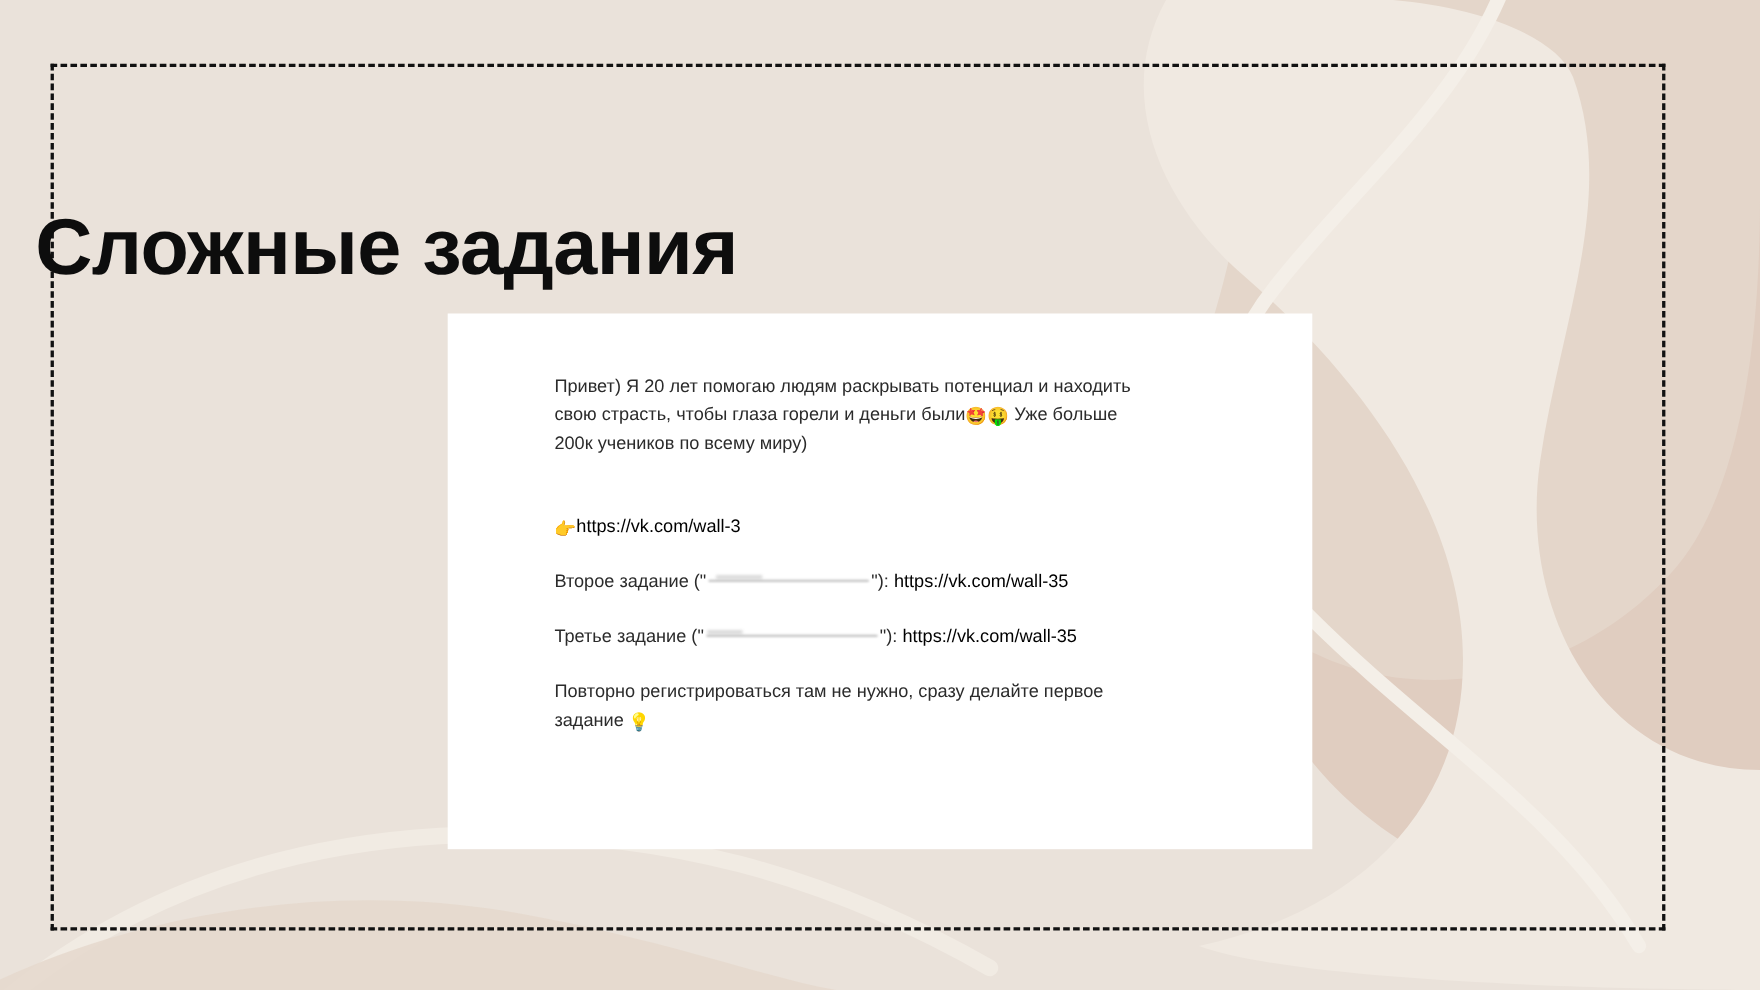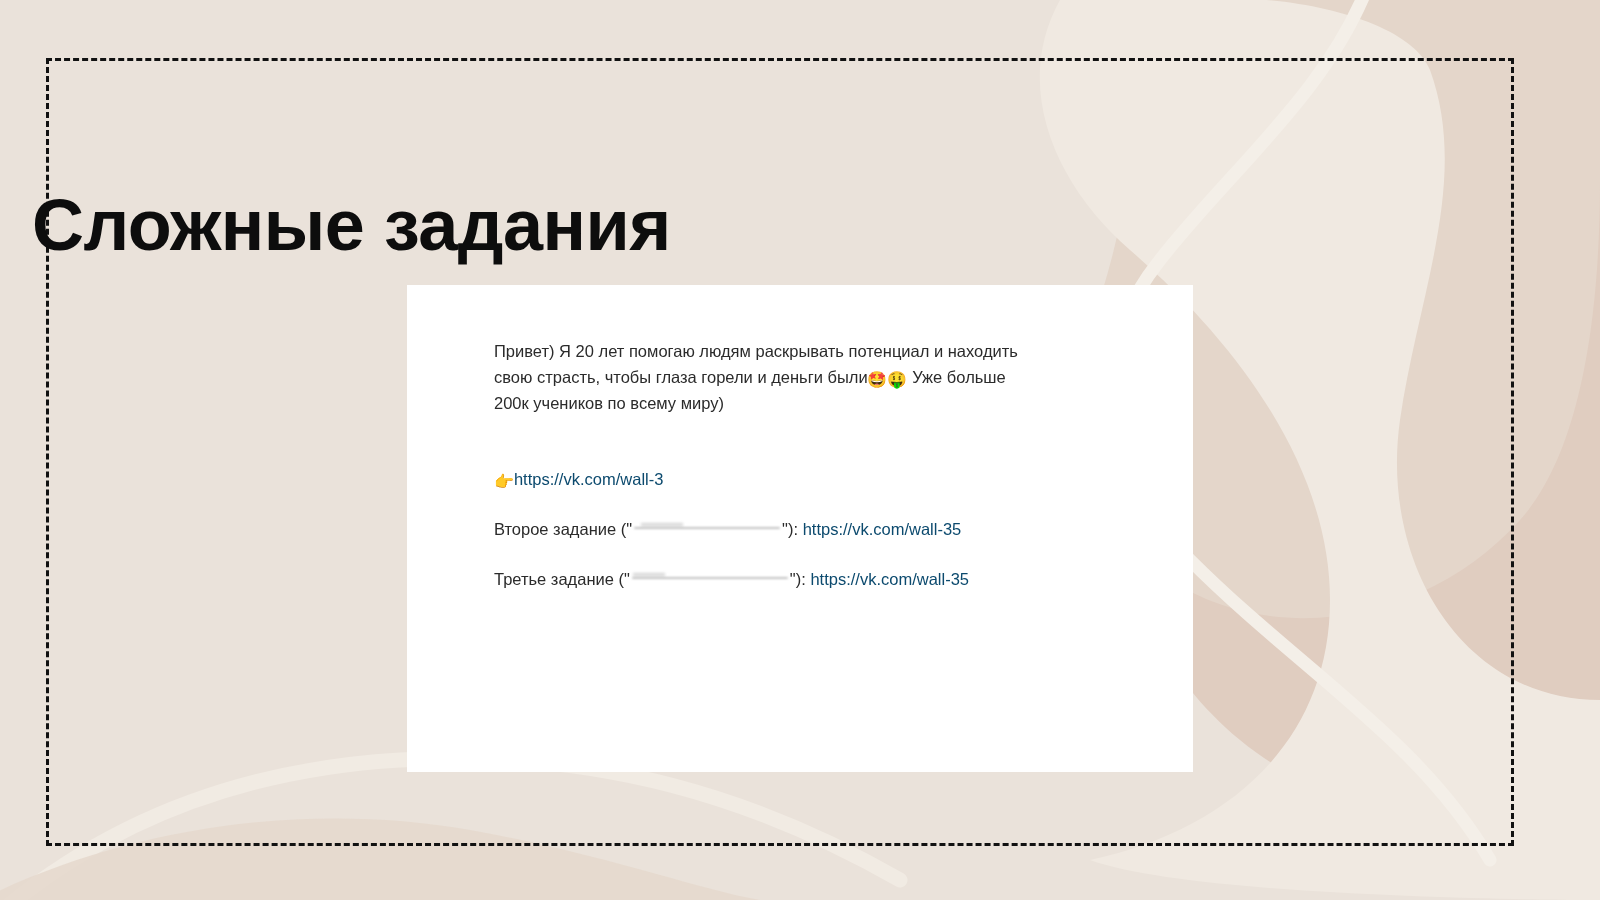--- a/index.html
+++ b/index.html
@@ -72,28 +72,28 @@
     left: 83px;
     top: 53px;
     width: 540px;
     font-size: 16.5px;
     line-height: 26px;
     color: #2B2B2B;
     font-family: "Liberation Sans", "DejaVu Sans", sans-serif;
   }
 
   .post-para {
-    margin: 0 0 24px 4px;
+    margin: 0 0 24px 14px;
   }
   .post-para:last-child {
     margin-bottom: 0;
   }
 
   .post-link {
-    color: #0c4a6e;
+    color: #000000;
     text-decoration: none;
     word-break: break-all;
   }
 
   .emoji {
     font-family: "DejaVu Sans", sans-serif;
     font-size: 16px;
     line-height: 1;
     vertical-align: -2px;
   }
@@ -156,14 +156,15 @@
 <div id="dashed-frame"></div>
 
 <h1 id="page-title">Сложные задания</h1>
 
 <div id="screenshot-card">
   <div id="post-body">
       <p class="post-para"><span>Привет) Я 20 лет помогаю людям раскрывать потенциал и находить свою страсть, чтобы глаза горели и деньги были</span><span class="emoji">🤩</span><span class="emoji">🤑</span><span> Уже больше 200к учеников по всему миру)</span></p>
       <p class="post-para"><br><span class="emoji">👉</span><a class="post-link" href="#">https://vk.com/wall-3</a></p>
       <p class="post-para"><span>Второе задание ("</span><span class="redacted" style="width: 150px;">&nbsp;</span><span>"): </span><a class="post-link" href="#">https://vk.com/wall-35</a></p>
       <p class="post-para"><span>Третье задание ("</span><span class="redacted r-wide" style="width: 160px;">&nbsp;</span><span>"): </span><a class="post-link" href="#">https://vk.com/wall-35</a></p>
+      <p class="post-para"><span>Повторно регистрироваться там не нужно, сразу делайте первое задание </span><span class="emoji">💡</span></p>
     </div>
 </div>
 
 </body></html>

